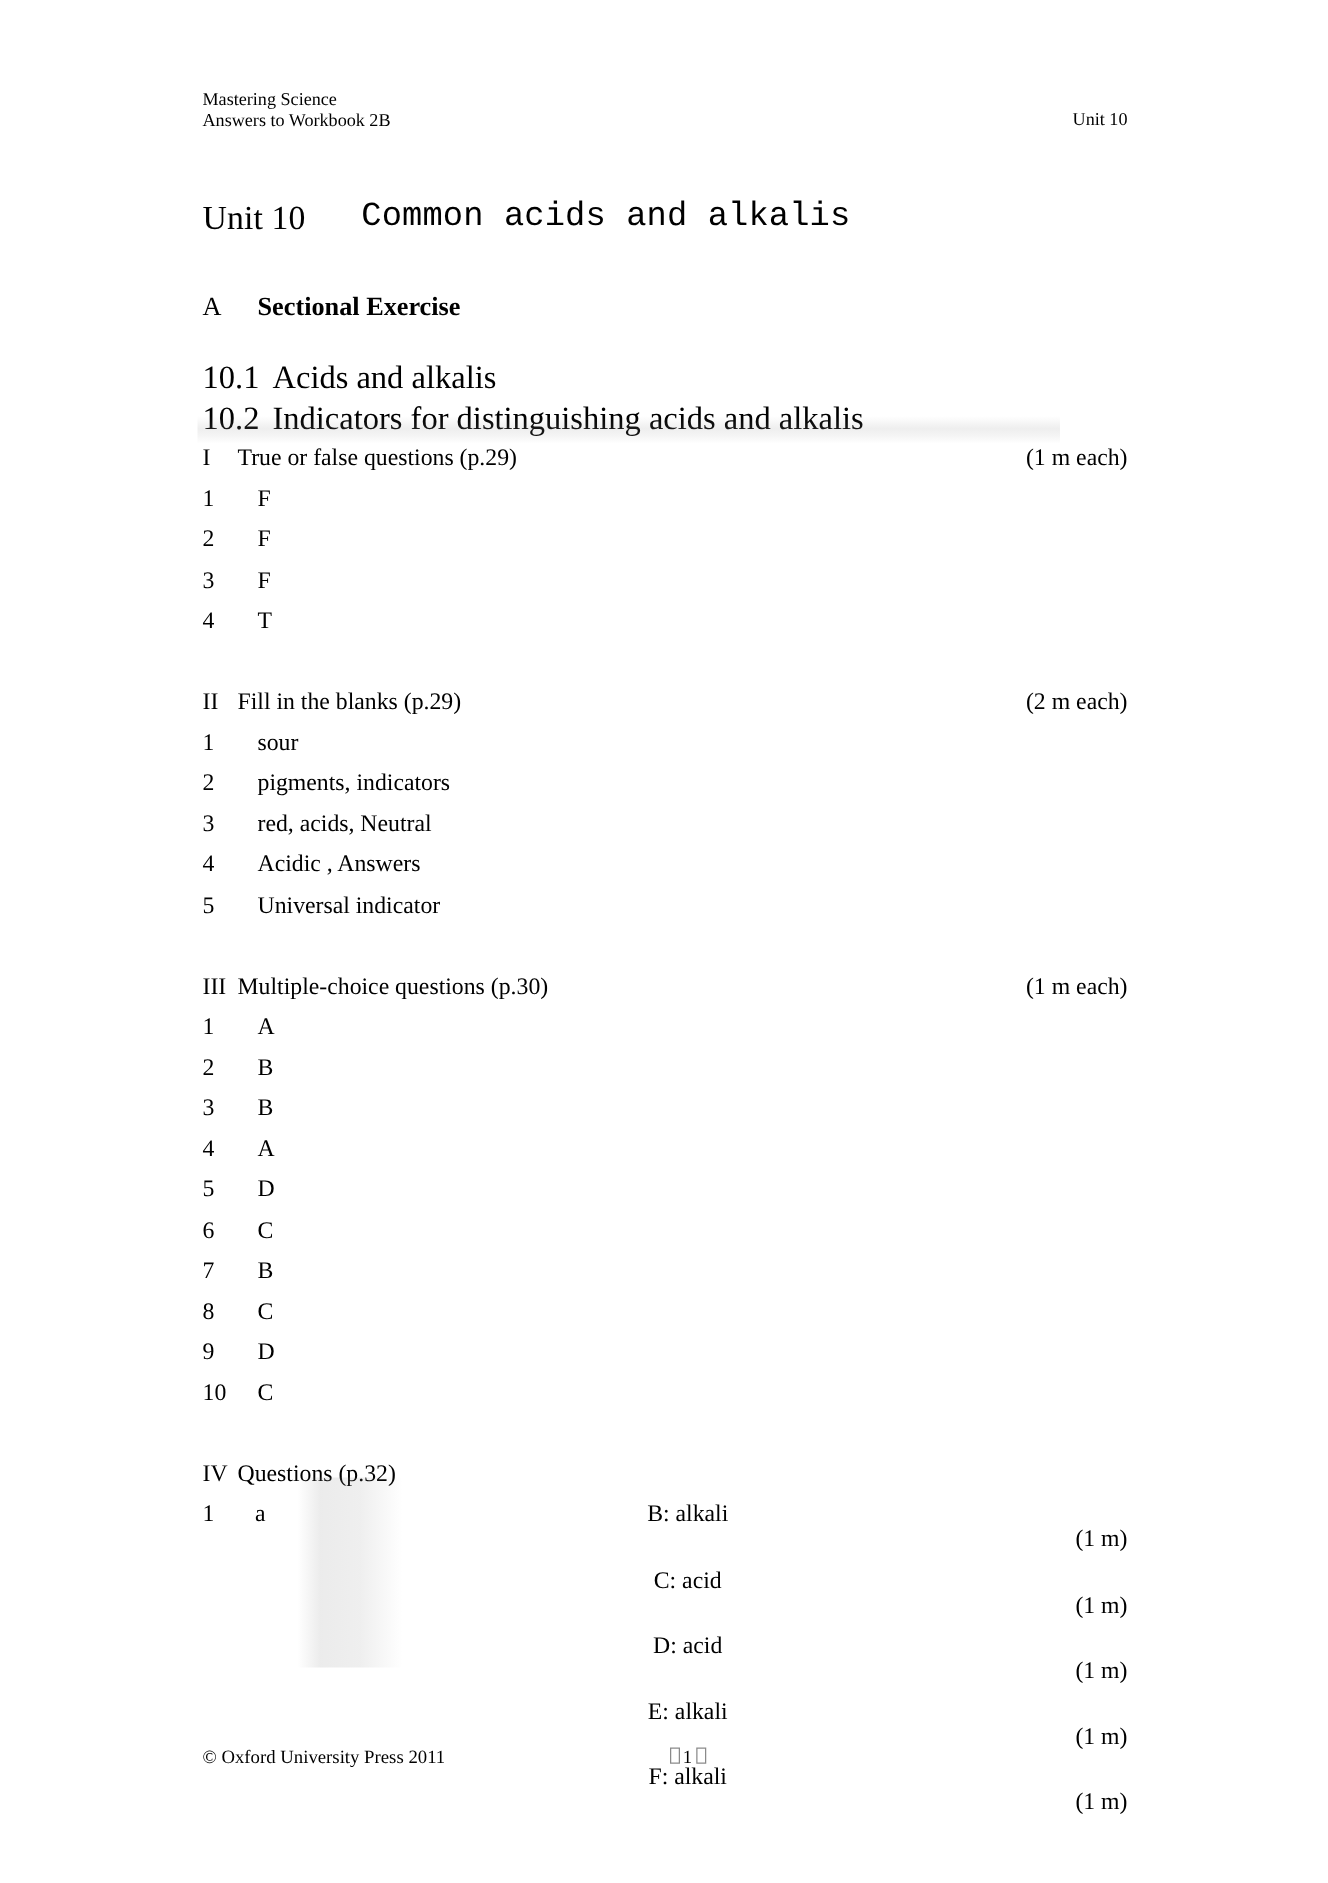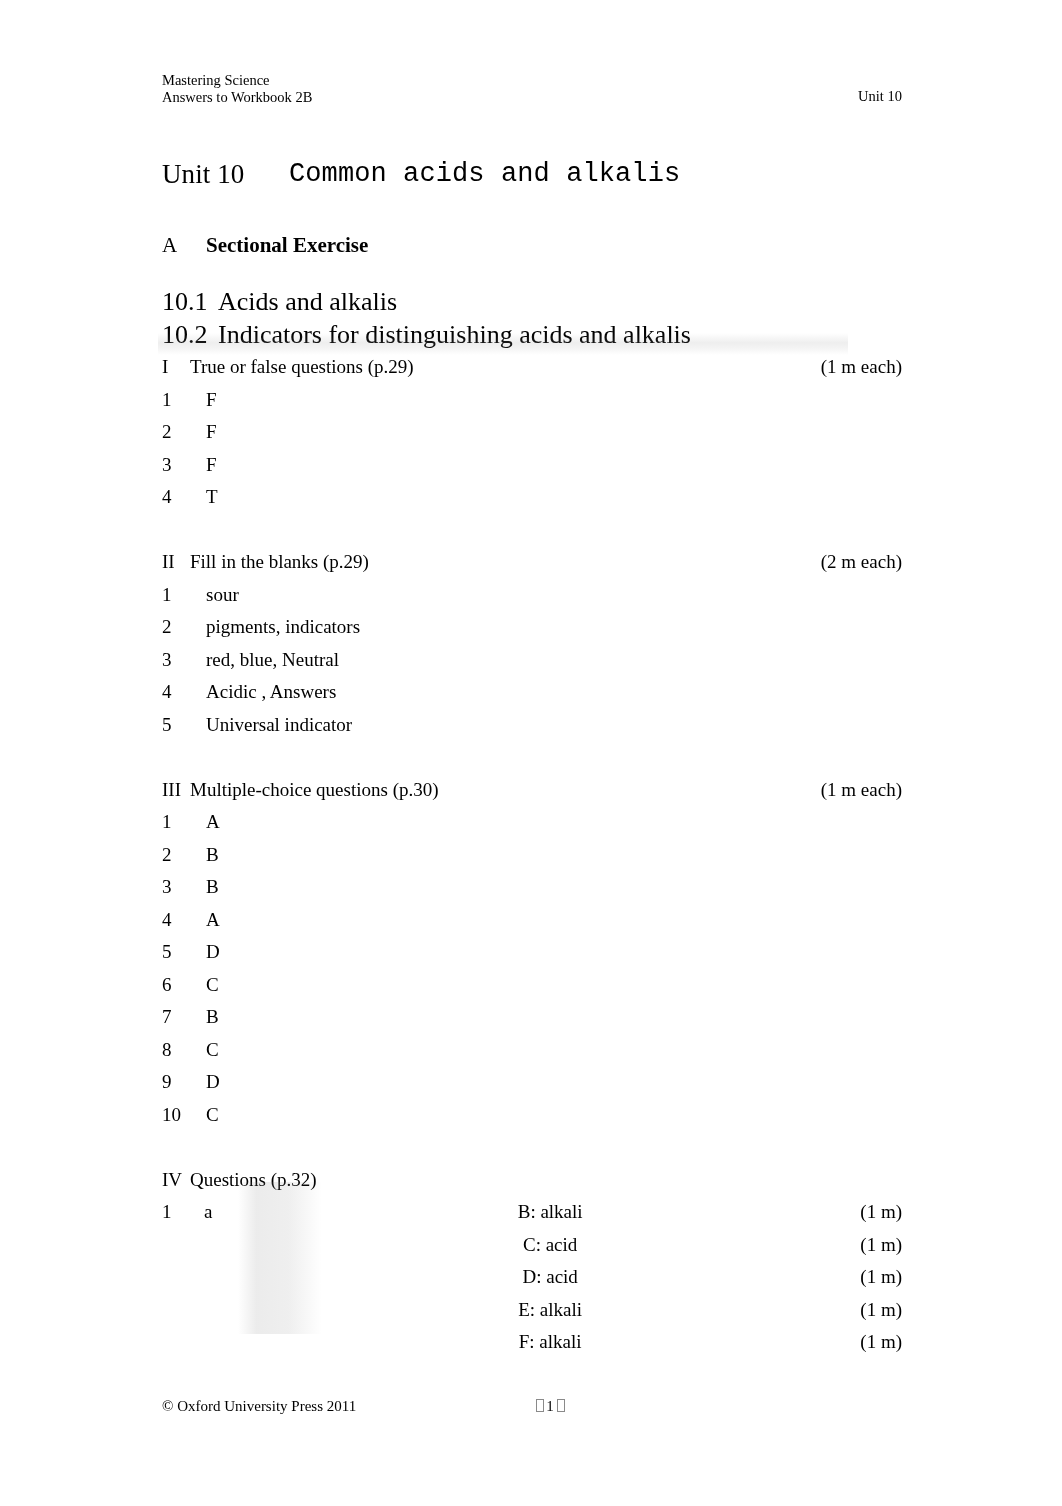--- a/index.html
+++ b/index.html
@@ -96,21 +96,21 @@
 
   
   .q-row {
     display: flex;
     font-size: 19px;
     line-height: 32.5px;
   }
   .q-row .q-num { width: 42px; flex: 0 0 42px; }
   .q-row .q-alpha { width: 36px; flex: 0 0 36px; }
   .q-row .q-text { flex: 1 1 auto; position: relative; text-align: center; }
-  .q-row .q-marks { flex: 0 0 auto; text-align: left; }
+  .q-row .q-marks { flex: 0 0 auto; text-align: left; margin-top: 20px; }
 
   .gap { height: 32.5px; }
 
   
   .smudge-band {
     position: absolute;
     left: 158px;
     top: 333px;
     width: 690px;
     height: 22px;
@@ -232,21 +232,21 @@
       <div class="ans-row">
         <span class="a-num">1</span>
         <span class="a-val">sour</span>
       </div>
       <div class="ans-row">
         <span class="a-num">2</span>
         <span class="a-val">pigments, indicators</span>
       </div>
       <div class="ans-row">
         <span class="a-num">3</span>
-        <span class="a-val">red, blue, Neutral</span>
+        <span class="a-val">red, acids, Neutral</span>
       </div>
       <div class="ans-row">
         <span class="a-num">4</span>
         <span class="a-val">Acidic , Answers</span>
       </div>
       <div class="ans-row">
         <span class="a-num">5</span>
         <span class="a-val">Universal indicator</span>
       </div>
     </div>

